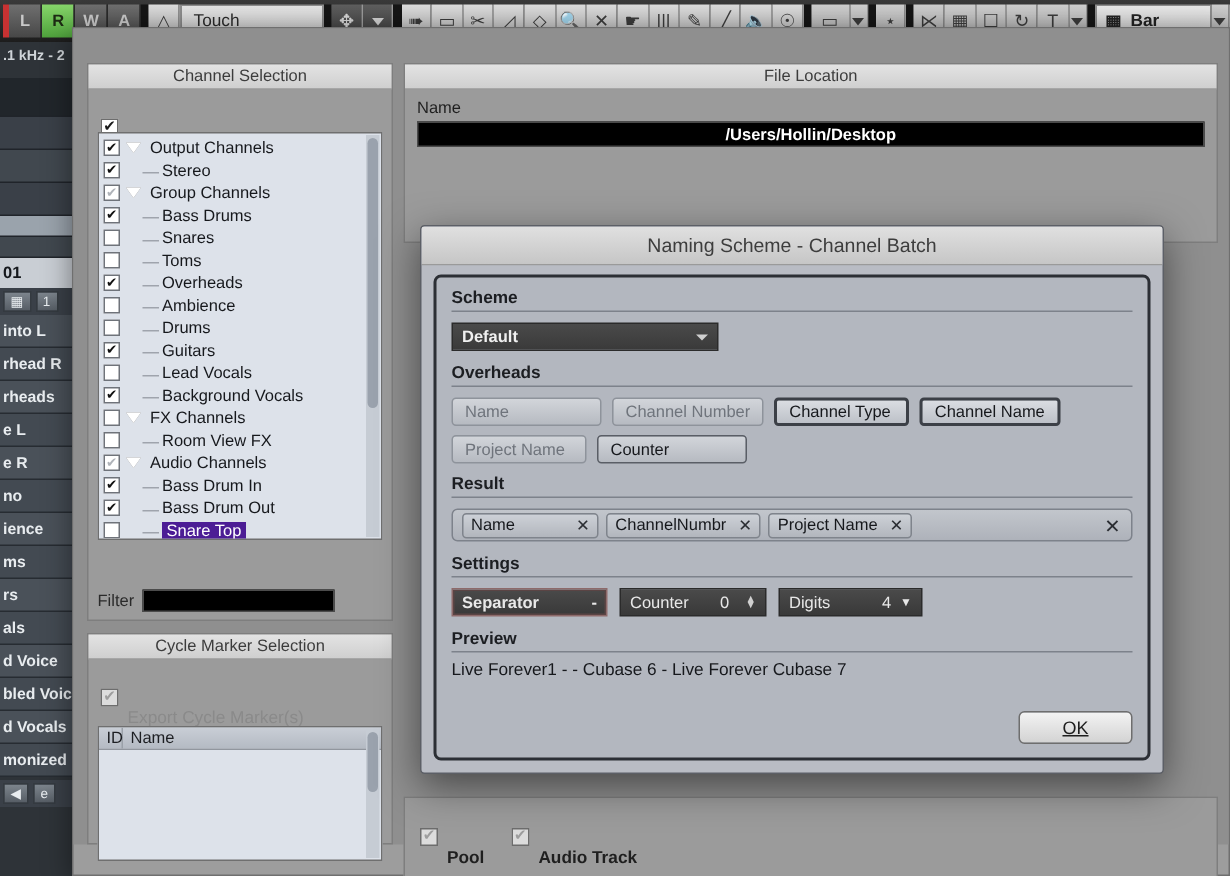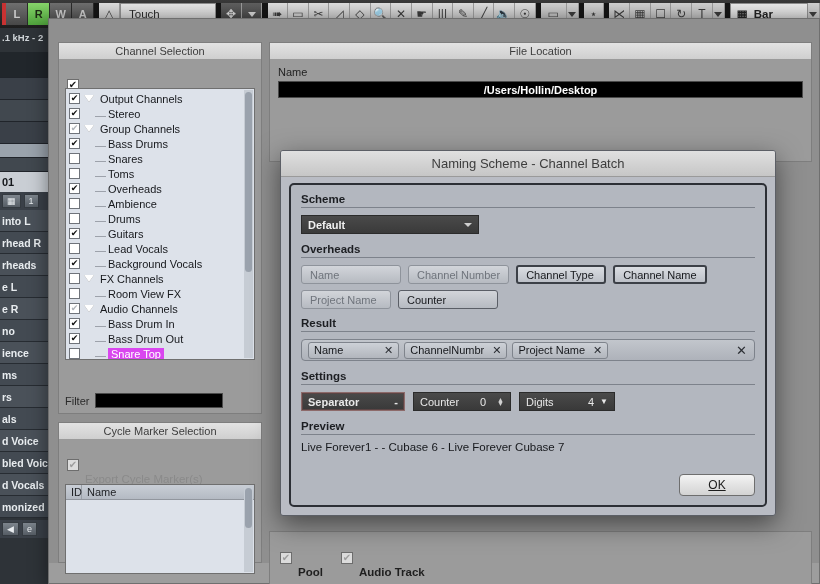--- a/index.html
+++ b/index.html
@@ -143,21 +143,21 @@
   .trow .cb {
     width: 11px; height: 11px; background: #fff; border: 1px solid #6f737a;
     display: inline-flex; align-items: center; justify-content: center;
     font-size: 9px; color: #111; line-height: 1; flex: none;
   }
   .trow .cb.off { color: transparent; }
   .trow .cb.dim { color: #b0b4ba; }
   .tw { width: 18px; flex: none; display:flex; align-items:center; justify-content:center; }
   .tri-d { width:0;height:0;border-left:5px solid transparent;border-right:5px solid transparent;border-top:7px solid #fff; filter: drop-shadow(0 0 0.5px #777); }
   .tname { font-size: 11px; color: #16181c; margin-left: 2px; white-space: nowrap; text-align: center; }
-  .tname.sel { background: #d946ef; color: #fff; padding: 0 3px; }
+  .tname.sel { background: #4c1d95; color: #fff; padding: 0 3px; }
   .tdash { color:#8b9099; font-size: 11px; }
   .indent2 { width: 26px; flex:none; }
 
   .filter-row { position: absolute; left: 6px; bottom: 6px; display: flex; align-items: center; gap: 6px; }
   .filter-lbl { font-size: 11px; color: #2a2a2a; }
   .filter-in { width: 128px; height: 15px; background: #000; border: 1px solid #4b4b4b; }
 
   .cyc-list {
     position: absolute; left: 6px; top: 44px; width: 190px; bottom: -10px;
     background: #dde2ea; border: 1px solid #6f6f6f; overflow: hidden;

